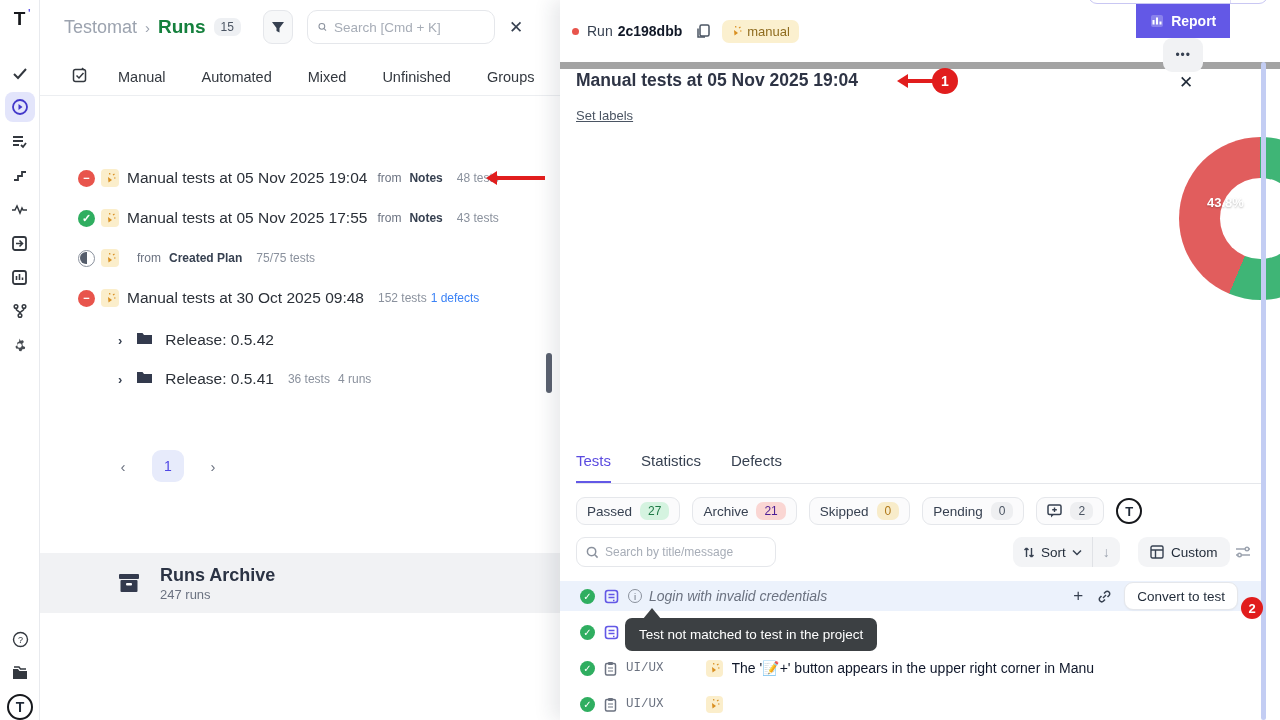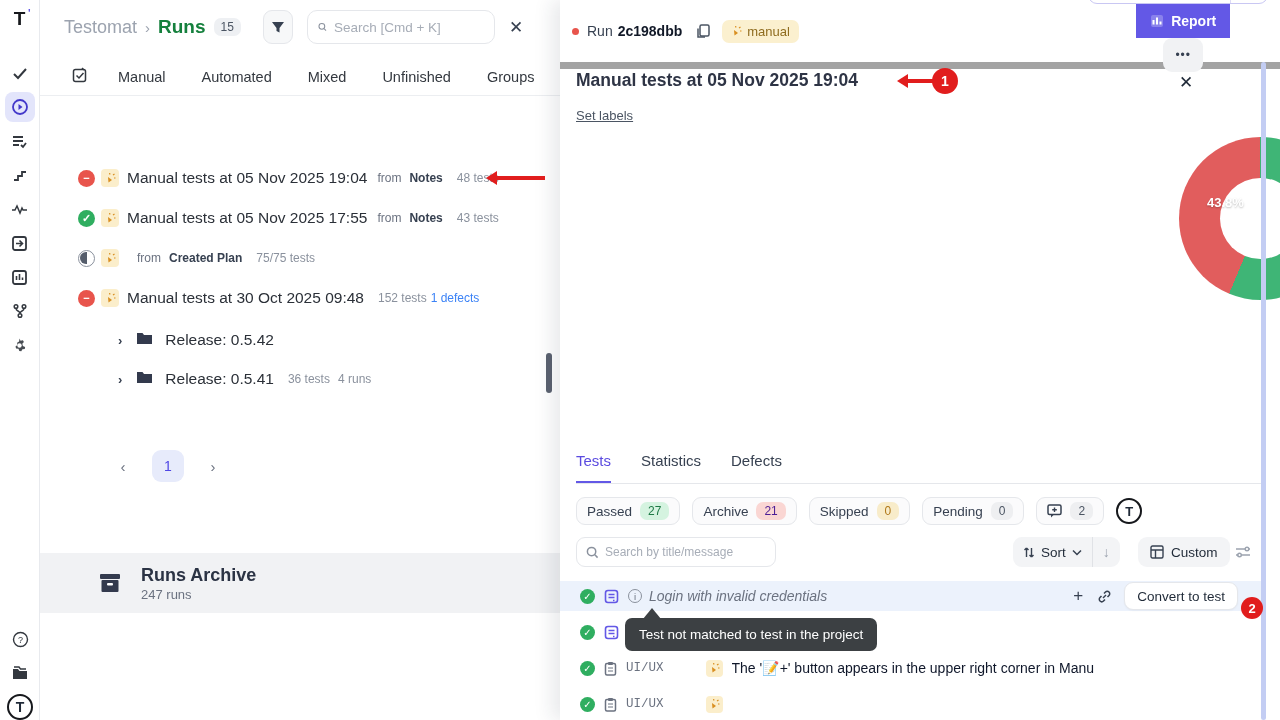--- a/index.html
+++ b/index.html
@@ -46,21 +46,21 @@
   .run-defects { font-size:12px; color:#3b82f6; margin-left:4px; }
   .folder-row { position:absolute; left:0; width:100%; height:40px; display:flex; align-items:center; padding-left:78px; }
   .folder-chevron { color:#374151; font-size:13px; font-weight:bold; margin-right:14px; }
   .folder-ico { color:#333a4d; margin-right:12px; }
   .folder-name { font-size:15.5px; color:#2b3038; }
 
   #pagination { position:absolute; left:70px; top:450px; display:flex; align-items:center; }
   .pg-arrow { color:#6b7280; font-size:15px; width:26px; text-align:center; }
   #pg-1 { width:32px; height:32px; background:#e7ebfb; color:#4f46e5; font-size:14px; border-radius:9px; display:flex; align-items:center; justify-content:center; margin:0 16px; }
 
-  #archive { position:absolute; left:0; top:553px; width:100%; height:60px; background:#f1f2f4; display:flex; align-items:center; padding-left:57px; }
+  #archive { position:absolute; left:0; top:553px; width:100%; height:60px; background:#f1f2f4; display:flex; align-items:center; padding-left:76px; }
   #archive-ico { width:26px; height:24px; color:#333a4d; margin-right:18px; }
   #archive-title { font-size:18px; font-weight:bold; color:#2b3344; }
   #archive-sub { font-size:13px; color:#6b7280; margin-top:1px; }
 
   #lp-scrollthumb { position:absolute; left:506px; top:353px; width:6px; height:40px; background:#5b6270; border-radius:3px; }
 
   
   #detail { position:absolute; left:560px; top:0; width:720px; height:720px; background:#fff; box-shadow:-8px 0 18px rgba(30,35,60,.10); z-index:10; }
   #dt-header { position:absolute; left:0; top:0; width:100%; height:69px; display:flex; align-items:center; padding:0 12px; border-bottom:7px solid #a3a3a3; }
   .red-dot { width:7px; height:7px; border-radius:50%; background:#e8544c; margin-right:8px; }

